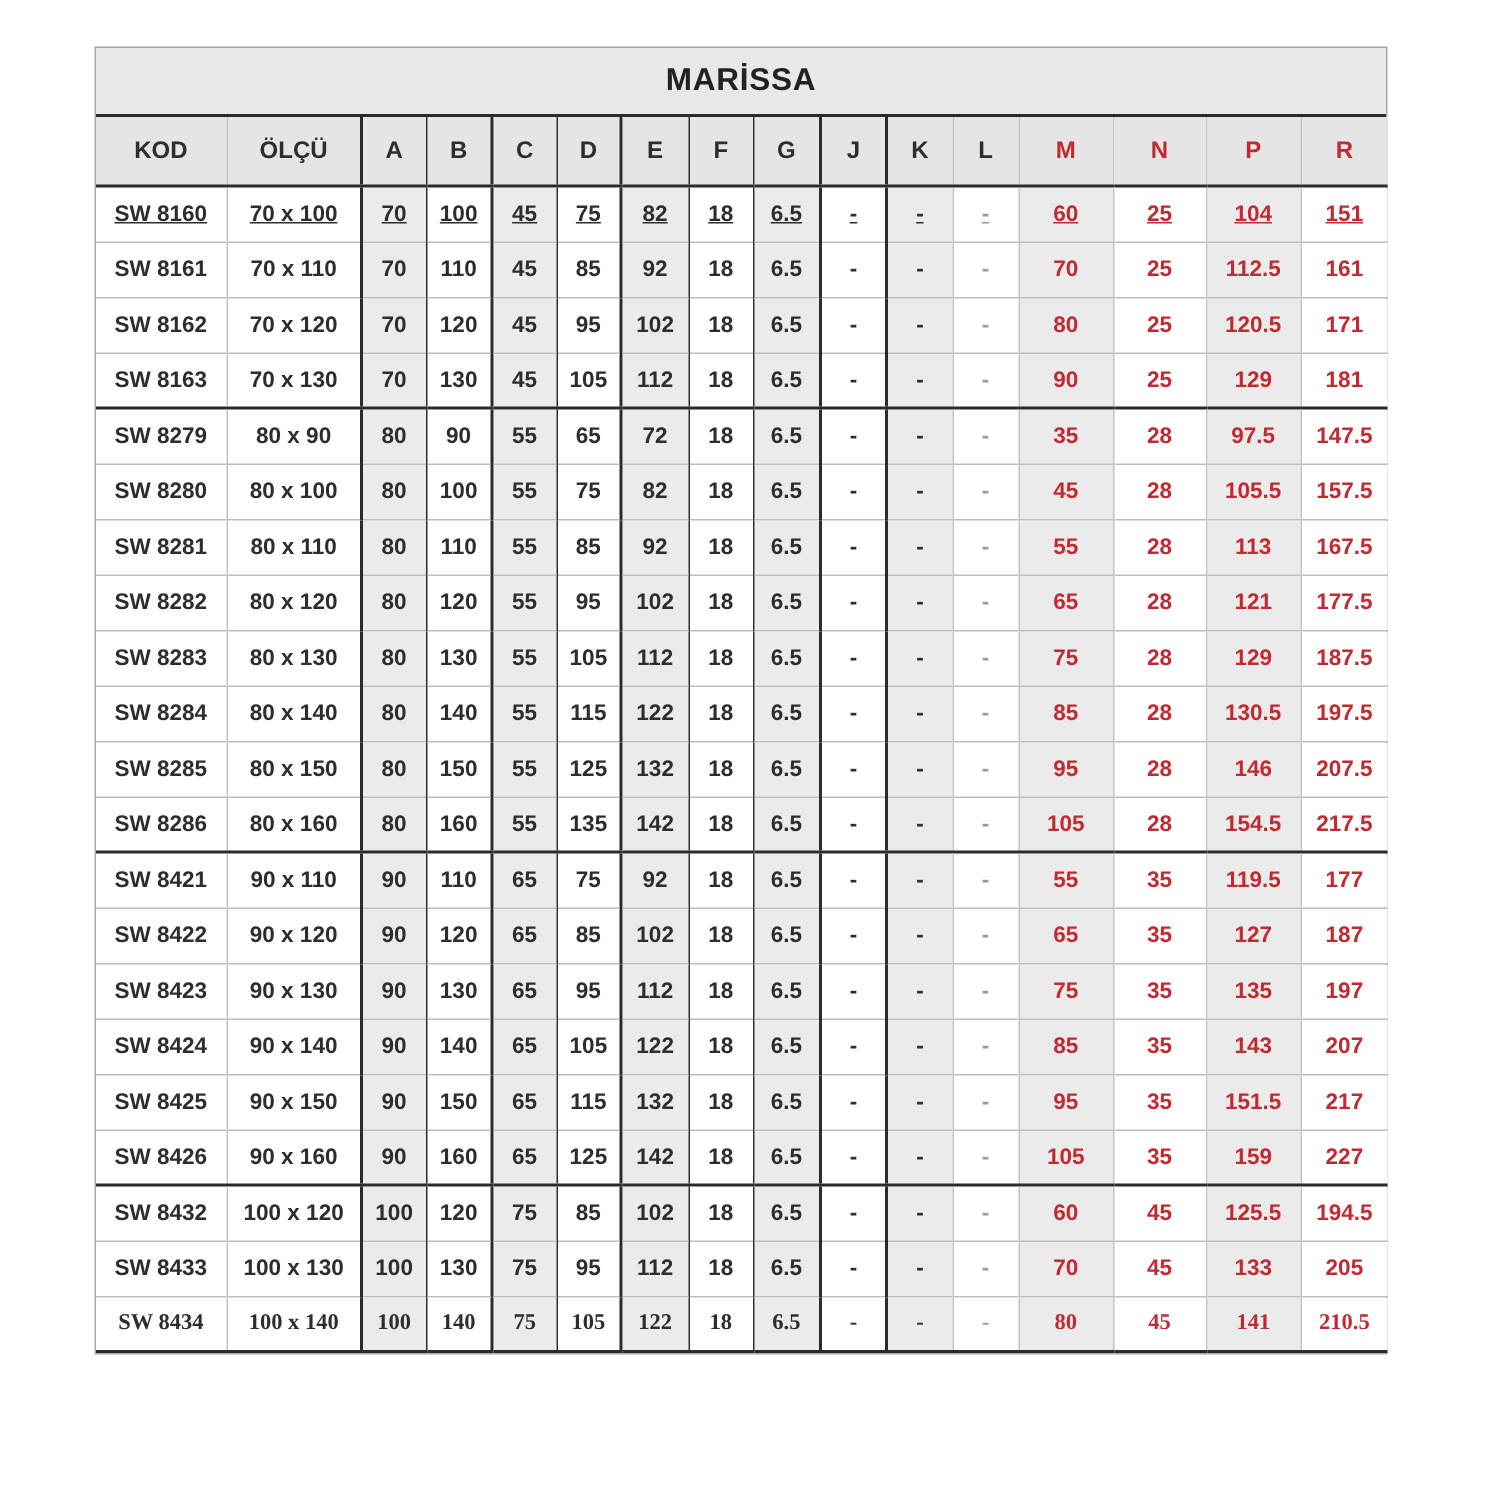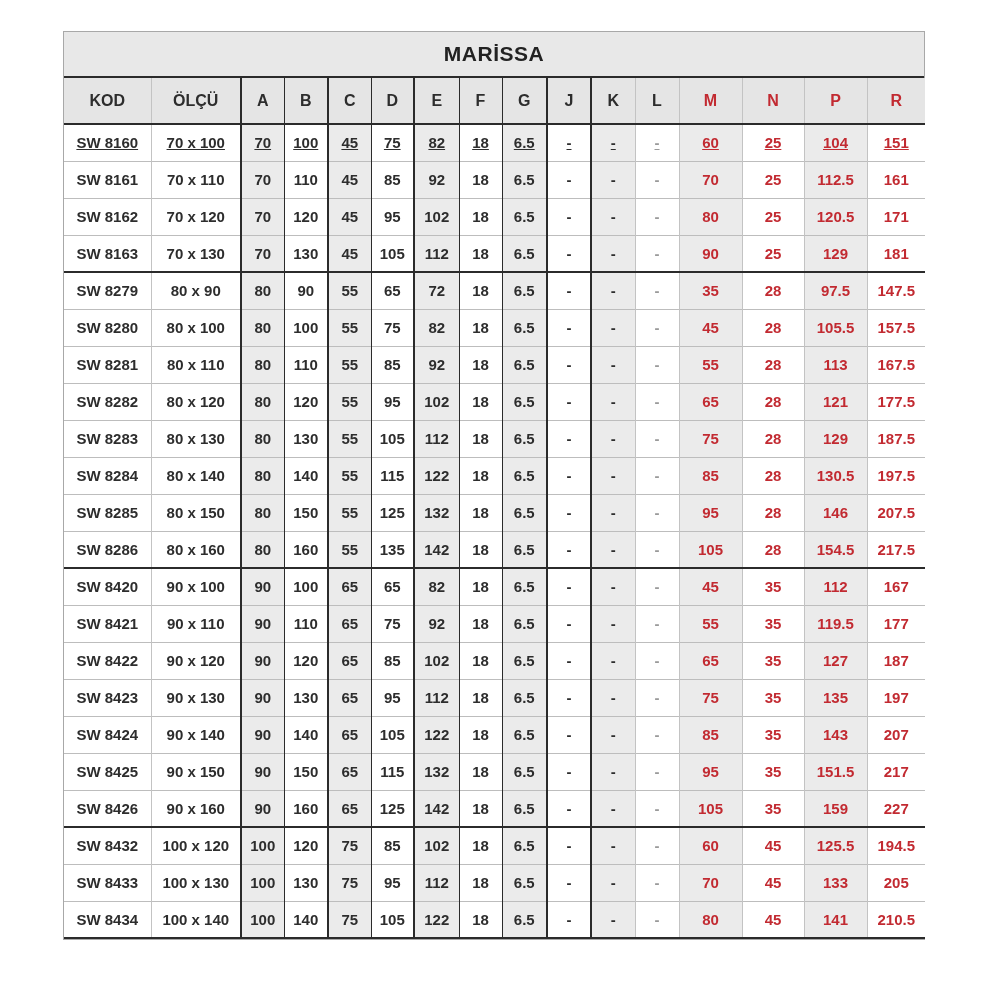--- a/index.html
+++ b/index.html
@@ -43,21 +43,21 @@
   }
   thead th{
     height:46px;background:var(--header-bg);
     border-bottom:2px solid var(--dark-line);
     font-size:16px;
     margin-left:16px;
   }
   tbody td{height:37px;background:#fff;border-top:1px solid #bdbdbd;}
   tbody tr:first-child td{border-top:none;text-decoration:underline;}
   tr.group-end td{border-bottom:2px solid var(--dark-line);}
-  tbody tr:last-child td{border-bottom:2px solid var(--dark-line);}
+  tbody tr:last-child td{border-bottom:2px solid var(--dark-line);font-family:Liberation Serif, serif;}
   
   .c2,.c4,.c6,.c8,.c10,.c12,.c14{background:var(--shade)!important;}
   thead th.c2,thead th.c4,thead th.c6,thead th.c8,thead th.c10,
   thead th.c12,thead th.c14{background:var(--header-bg)!important;}
   
   .c12,.c13,.c14,.c15{color:var(--red);}
   thead th.c12,thead th.c13,thead th.c14,thead th.c15{color:var(--red);}
   
   .c2,.c4,.c6{border-left:2px solid var(--dark-line);}
   .c9,.c10{border-left:2px solid var(--dark-line);}
@@ -322,38 +322,20 @@
             <td class="c8">6.5</td>
             <td class="c9">-</td>
             <td class="c10">-</td>
             <td class="c11">-</td>
             <td class="c12">105</td>
             <td class="c13">28</td>
             <td class="c14">154.5</td>
             <td class="c15">217.5</td>
           </tr>
           <tr>
-            <td class="c0">SW 8420</td>
-            <td class="c1">90 x 100</td>
-            <td class="c2">90</td>
-            <td class="c3">100</td>
-            <td class="c4">65</td>
-            <td class="c5">65</td>
-            <td class="c6">82</td>
-            <td class="c7">18</td>
-            <td class="c8">6.5</td>
-            <td class="c9">-</td>
-            <td class="c10">-</td>
-            <td class="c11">-</td>
-            <td class="c12">45</td>
-            <td class="c13">35</td>
-            <td class="c14">112</td>
-            <td class="c15">167</td>
-          </tr>
-          <tr>
             <td class="c0">SW 8421</td>
             <td class="c1">90 x 110</td>
             <td class="c2">90</td>
             <td class="c3">110</td>
             <td class="c4">65</td>
             <td class="c5">75</td>
             <td class="c6">92</td>
             <td class="c7">18</td>
             <td class="c8">6.5</td>
             <td class="c9">-</td>

